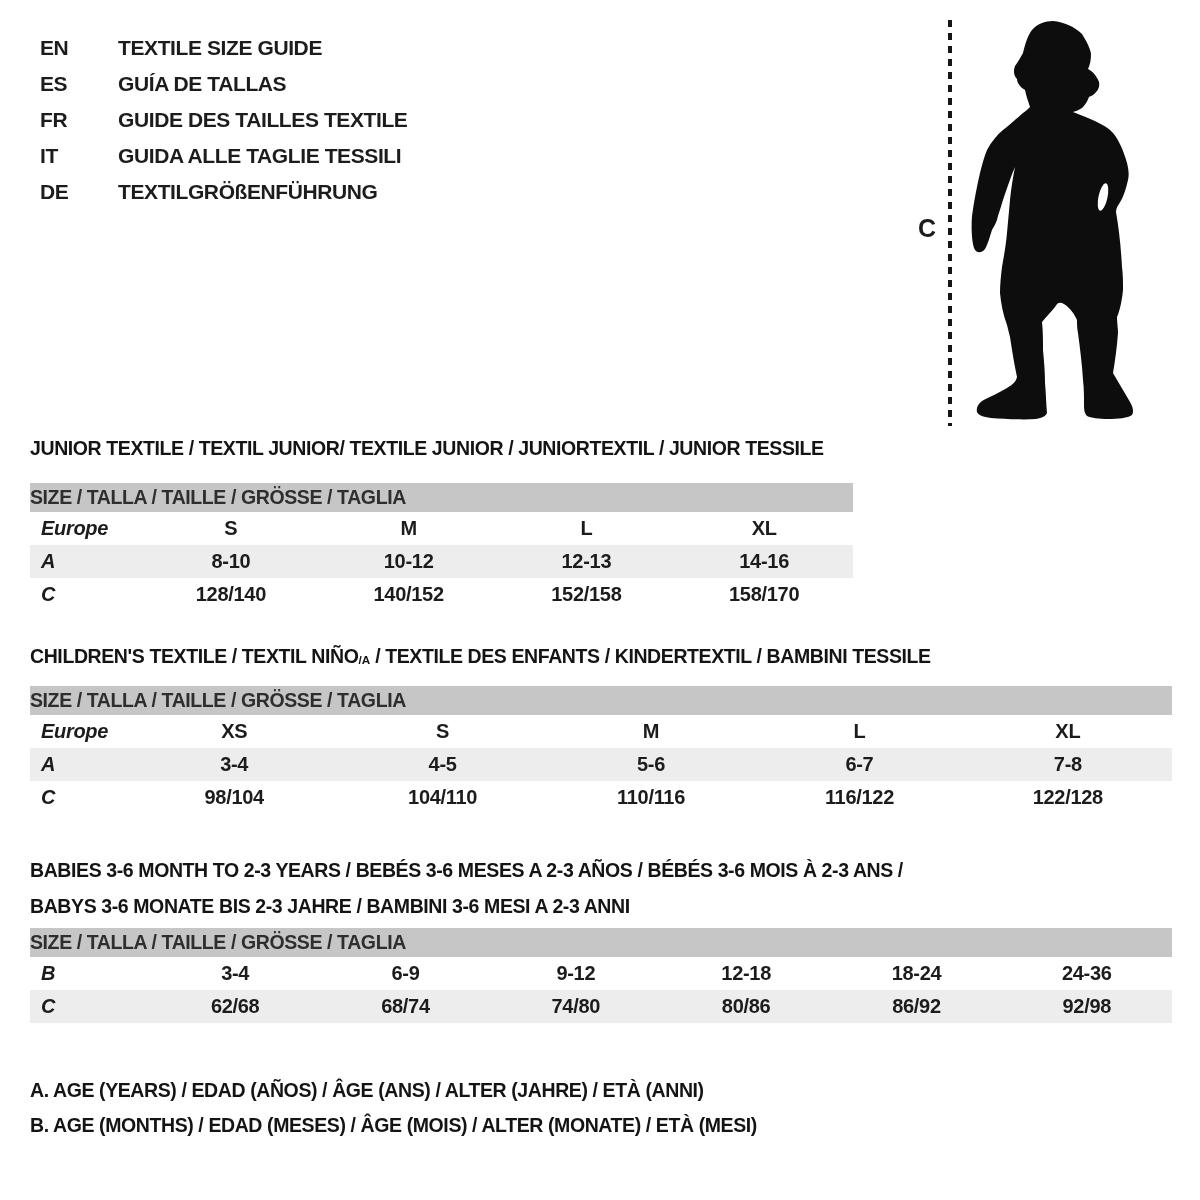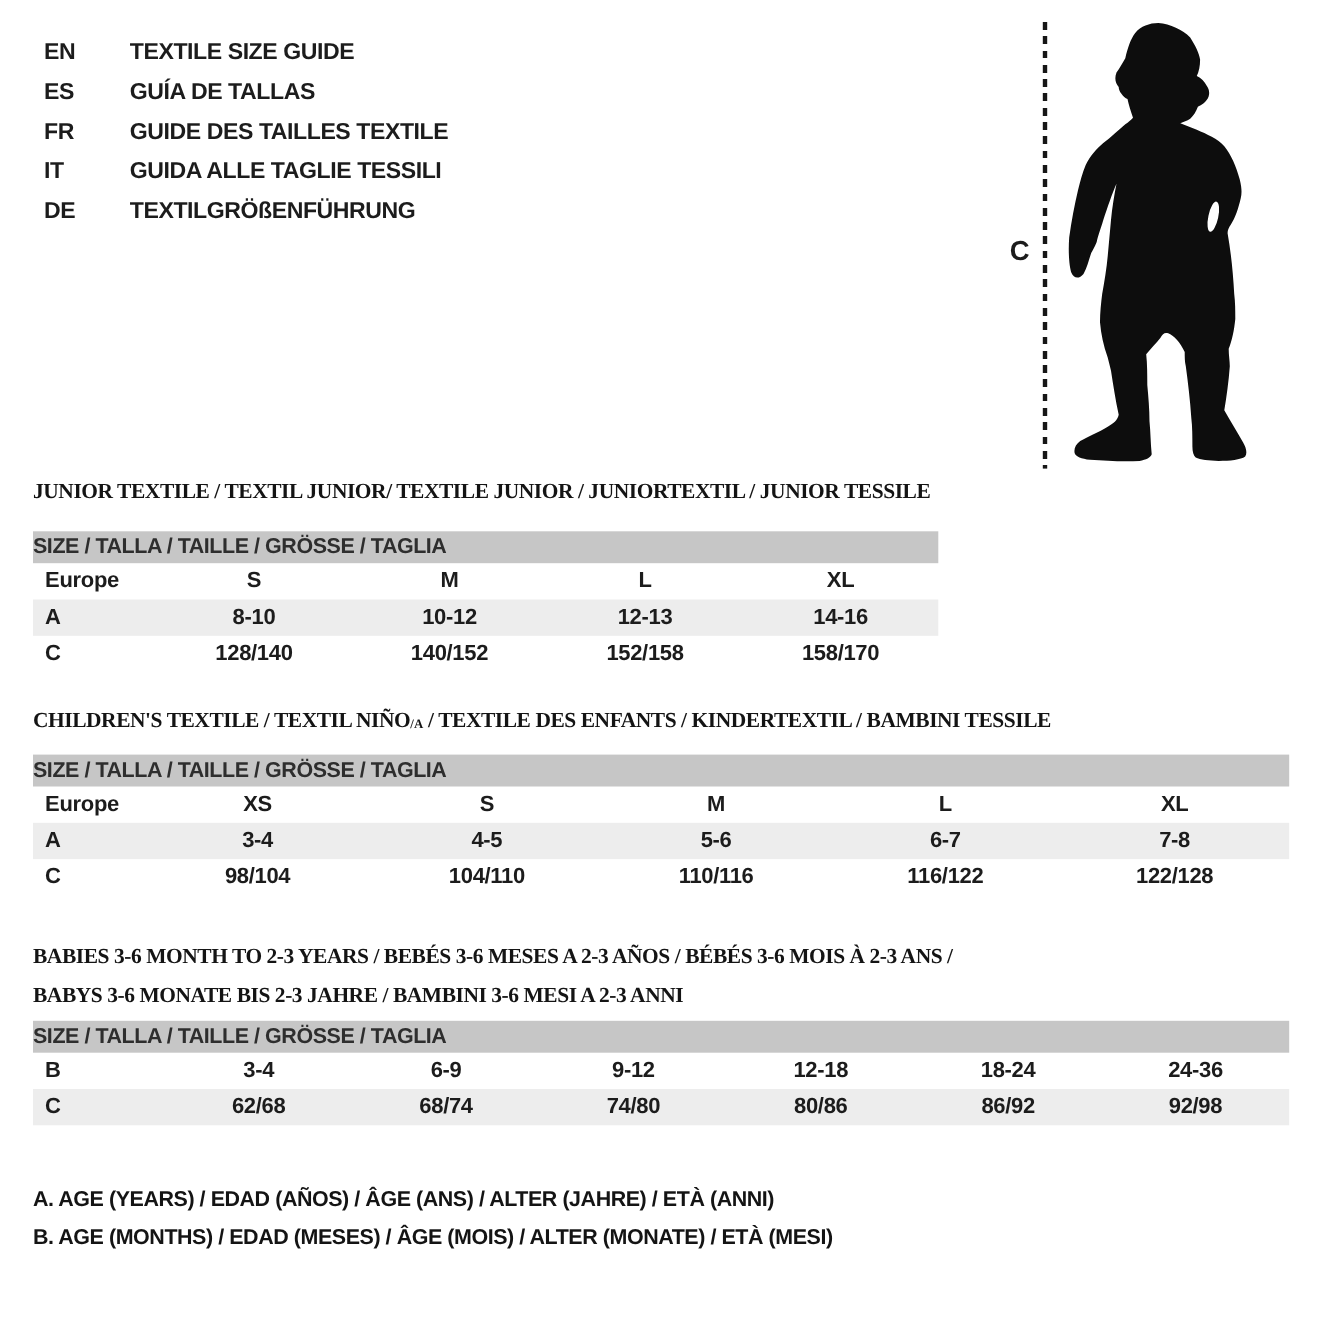--- a/index.html
+++ b/index.html
@@ -18,32 +18,32 @@
     background:repeating-linear-gradient(to bottom,#161616 0 7px,transparent 7px 13px);
   }
   .measure-label{
     position:absolute;left:912px;top:214px;width:30px;text-align:center;
     font-weight:bold;font-size:25px;
   }
   .figure-svg{position:absolute;left:966px;top:16px;}
   
   .sec-heading{
     position:absolute;left:30px;font-weight:bold;font-size:19.5px;
-    letter-spacing:-0.4px;white-space:nowrap;line-height:22px;color:#141414;font-family:Liberation Serif, serif;
+    letter-spacing:-0.4px;white-space:nowrap;line-height:22px;color:#141414;
   }
   .sub{font-size:0.6em;vertical-align:-1px;letter-spacing:0;}
   
   .size-table{position:absolute;left:30px;}
   .size-bar{
     height:29px;background:var(--bar-bg,#c6c6c6);display:flex;align-items:center;
     font-weight:bold;font-size:19.5px;letter-spacing:-0.4px;color:#2e2e2e;
   }
   .t-row{display:flex;height:33px;align-items:center;font-weight:bold;font-size:20px;letter-spacing:-0.3px;}
   .t-row.shaded{background:var(--row-shade,#ededed);}
-  .t-label{padding-left:11px;}
+  .t-label{padding-left:11px;font-style:italic;}
   .lab14 .t-label{flex:0 0 112px;padding-left:11px;box-sizing:border-box;}
   .lab9  .t-label{flex:0 0 100px;padding-left:11px;box-sizing:border-box;}
   .lab10 .t-label{flex:0 0 120px;padding-left:11px;box-sizing:border-box;}
   .t-cell{flex:1;text-align:center;}
   .w-junior{width:823px;}
   .w-full{width:1142px;}
   
   .legend{position:absolute;left:30px;top:1073px;}
   .legend-line{font-weight:bold;font-size:19.5px;letter-spacing:-0.4px;line-height:35px;white-space:nowrap;color:#141414;}
 </style>

